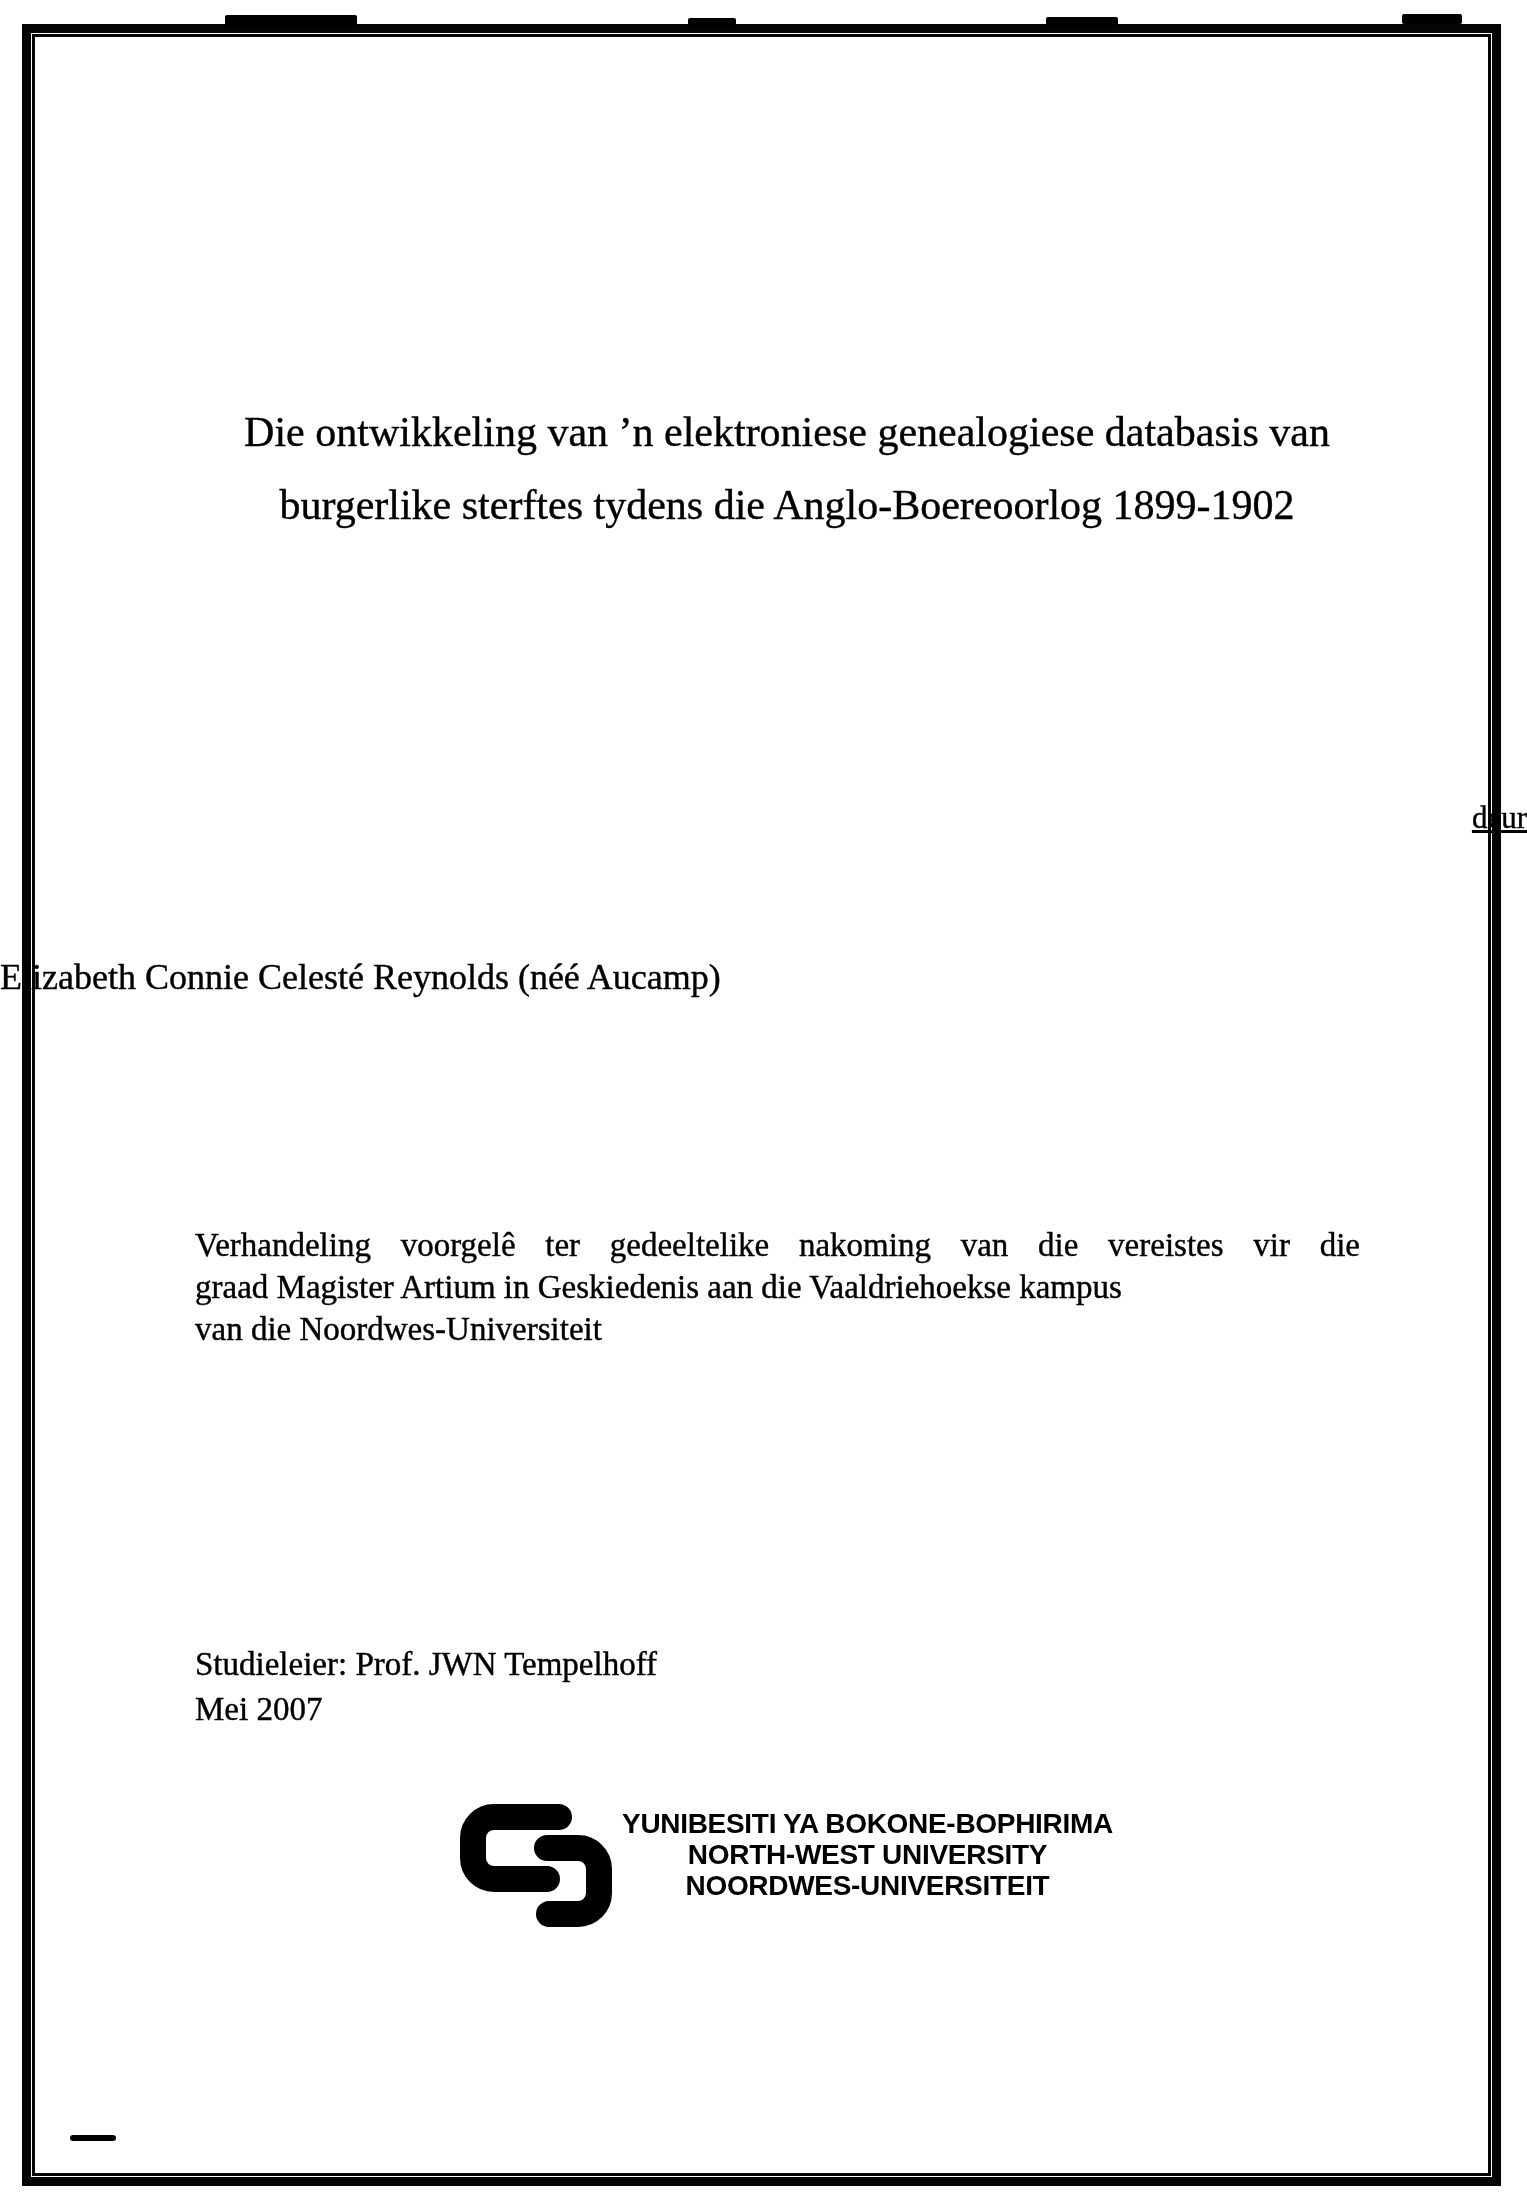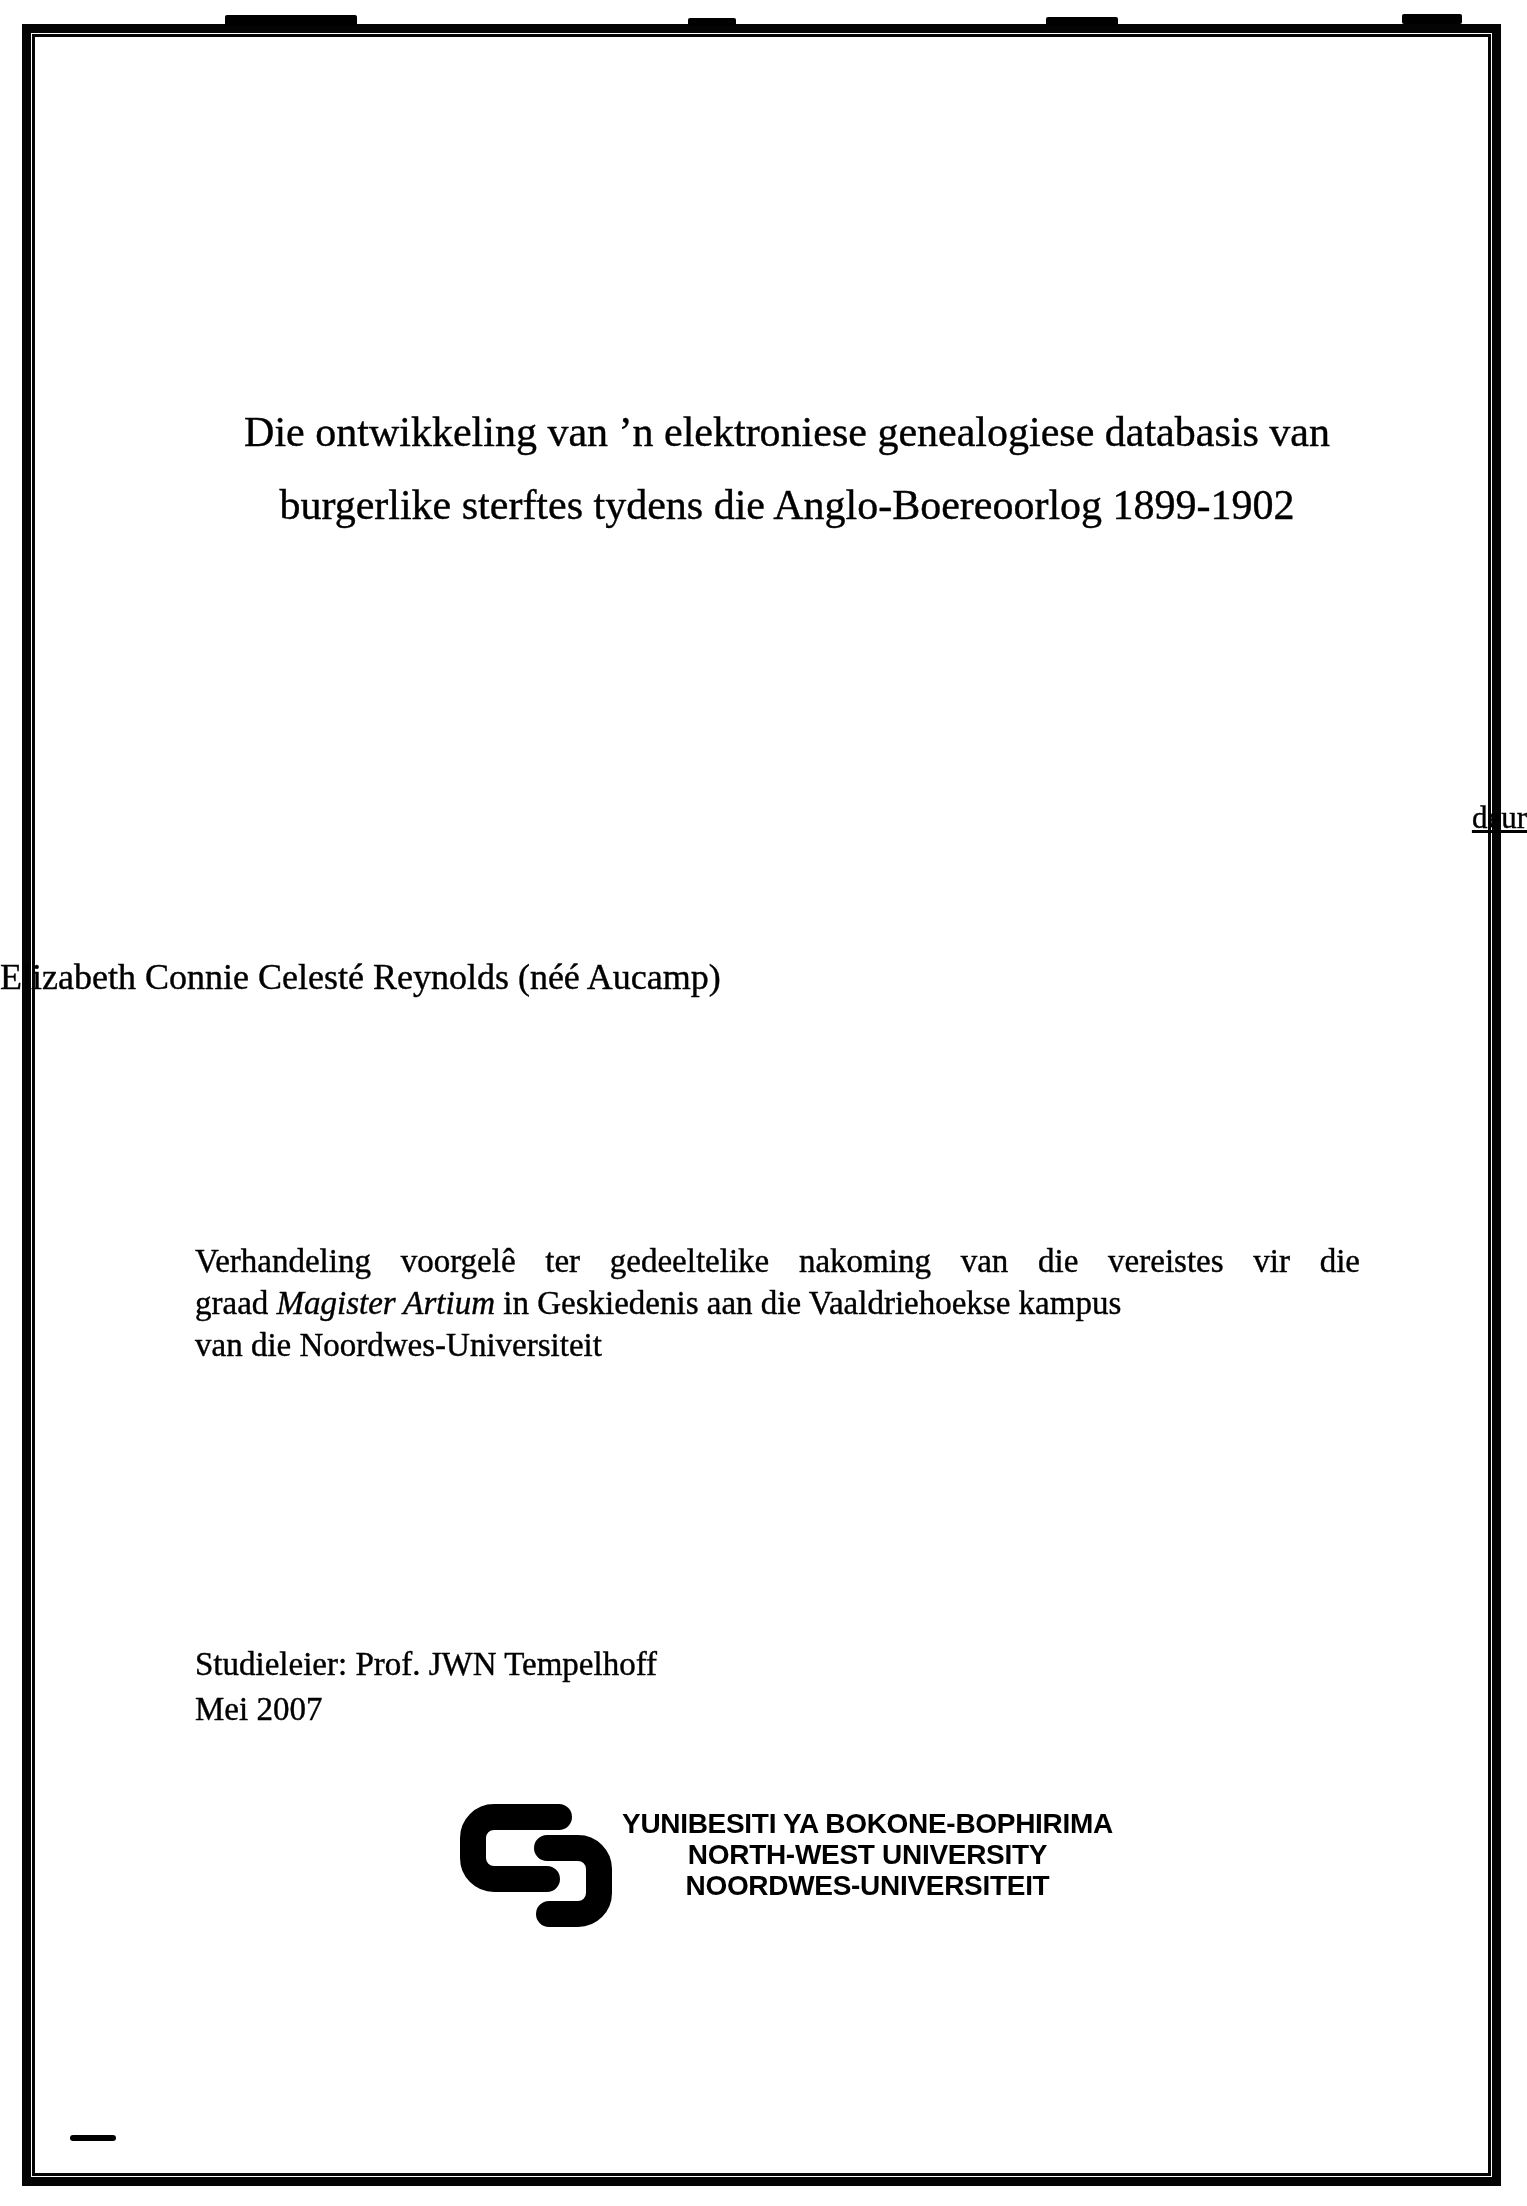--- a/index.html
+++ b/index.html
@@ -51,24 +51,24 @@
     text-align: right; font-size: 31px; text-decoration: underline;
   }
 
   .author {
     position: absolute; left: 0; right: 0; top: 956px;
     text-align: left; font-size: 36px;
   }
 
   .statement {
     position: absolute; left: 195px; top: 1224px; width: 1165px;
-    font-size: 33px; line-height: 42px; margin-top: 16px;
+    font-size: 33px; line-height: 42px;
   }
   .justify-line { text-align: justify; text-align-last: justify; }
-  .italic { font-style: italic; }
+  .italic { }
 
   .supervisor-block {
     position: absolute; left: 195px; top: 1642px;
     font-size: 33px; line-height: 45px;
   }
 
   .logo {
     position: absolute; left: 460px; top: 1798px;
     display: flex; align-items: flex-start;
   }

